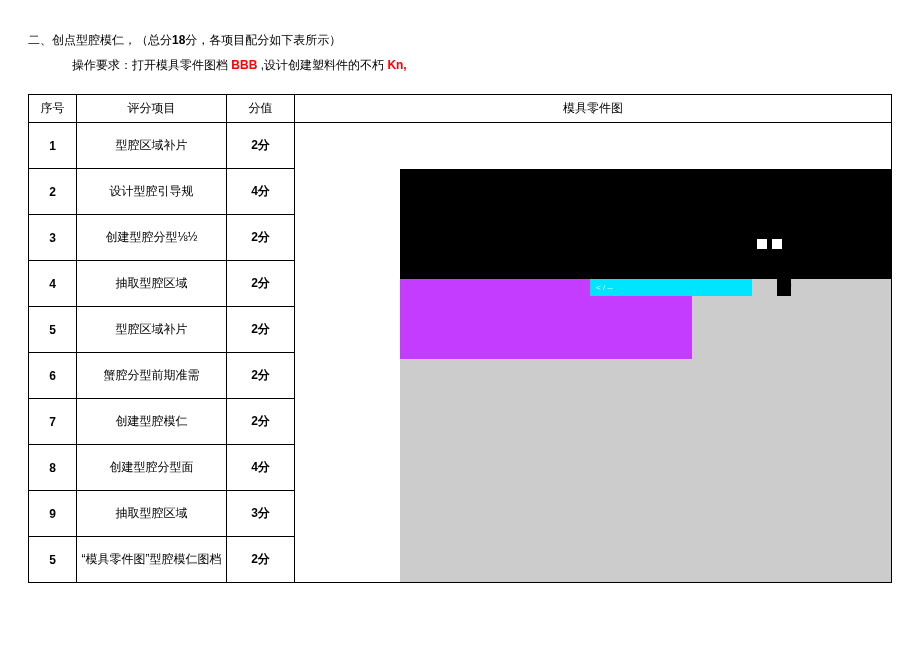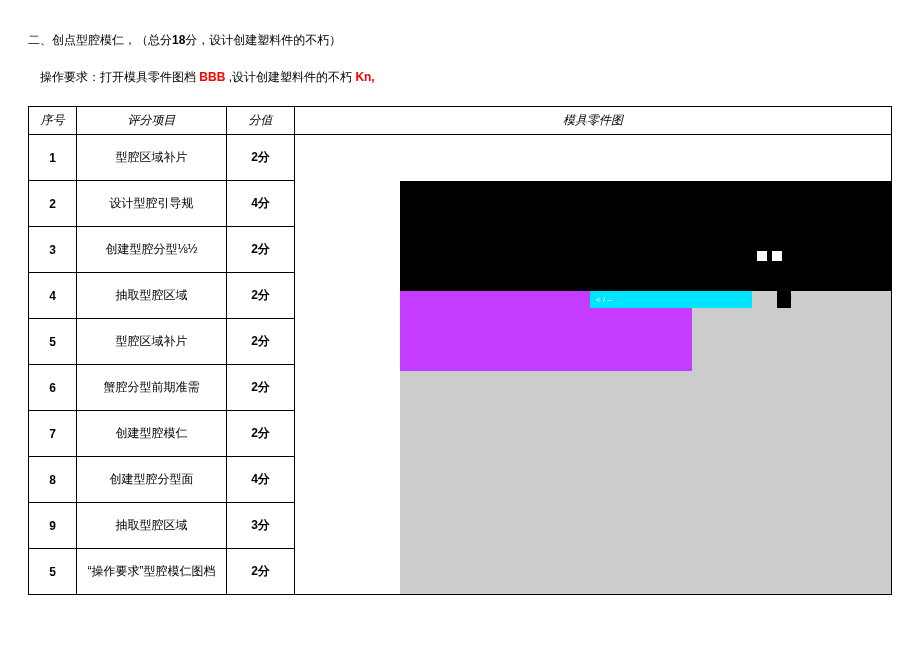--- a/index.html
+++ b/index.html
@@ -9,48 +9,47 @@
     background: #ffffff;
     width: 920px;
     height: 651px;
     position: relative;
     overflow: hidden;
     padding: 30px 28px 0 28px;
   }
   .heading-row {
     display: flex;
     align-items: baseline;
-    margin-bottom: 20px;
+    margin-bottom: 8px;
     margin-top: 2px;
   }
   .heading-row .lead { font-weight: 400; }
   .heading-row .bold-num { font-weight: 700; }
   .sub-row {
-    margin-left: 12px;
+    margin-left: 44px;
     margin-bottom: 20px;
   }
   .red { color: #ff0000; font-weight: 700; }
   .normal { color: #000; }
 
   table.main {
     border-collapse: collapse;
     width: 864px;
     table-layout: fixed;
   }
   table.main th, table.main td {
     border: 1px solid #000;
     text-align: center;
     vertical-align: middle;
     height: 46px;
     font-size: 12px;
   }
   table.main th {
     font-weight: 400;
     height: 28px;
-    font-style: italic;
   }
   col.c-seq   { width: 48px; }
   col.c-item  { width: 150px; }
   col.c-score { width: 68px; }
   col.c-img   { width: auto; }
   .seq-cell, .score-cell { font-weight: 700; }
   td.img-cell {
     padding: 0;
     vertical-align: top;
     text-align: left;
@@ -143,21 +142,21 @@
     background: #000;
   }
 </style>
 </head>
 <body>
 
 <div class="heading-row">
   <span class="lead">二、创点型腔模仁，</span>
   <span>（总分</span>
   <span class="bold-num">18</span>
-  <span>分，设计创建塑料件的不朽）</span>
+  <span>分，各项目配分如下表所示）</span>
 </div>
 
 <div class="sub-row">
   <span class="normal">操作要求：打开模具零件图档</span>
   <span class="red">BBB</span>
   <span class="normal">,设计创建塑料件的不朽</span>
   <span class="red">Kn,</span>
 </div>
 
 <table class="main">
@@ -232,17 +231,17 @@
       <td>创建型腔分型面</td>
       <td class="score-cell">4分</td>
     </tr>
     <tr>
       <td class="seq-cell">9</td>
       <td>抽取型腔区域</td>
       <td class="score-cell">3分</td>
     </tr>
     <tr>
       <td class="seq-cell">5</td>
-      <td>“操作要求”型腔模仁图档</td>
+      <td>“模具零件图”型腔模仁图档</td>
       <td class="score-cell">2分</td>
     </tr>
   </tbody>
 </table>
 
 </body></html>

